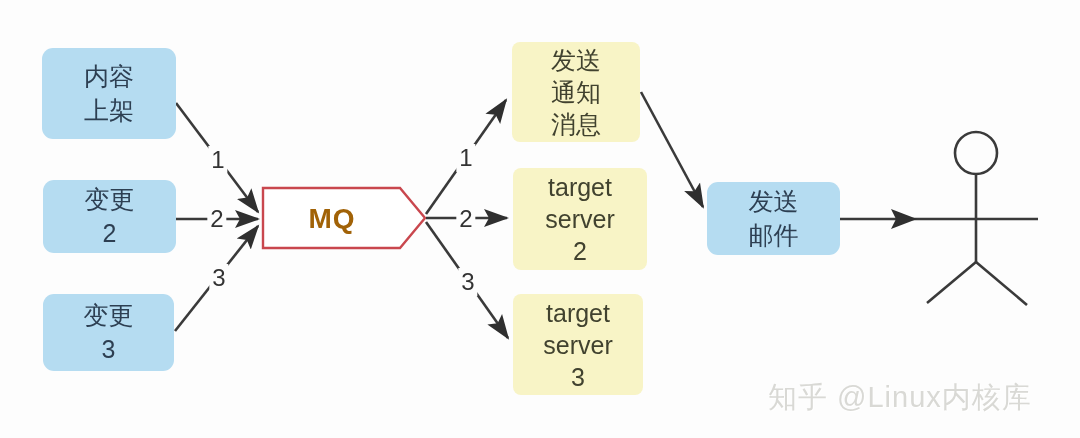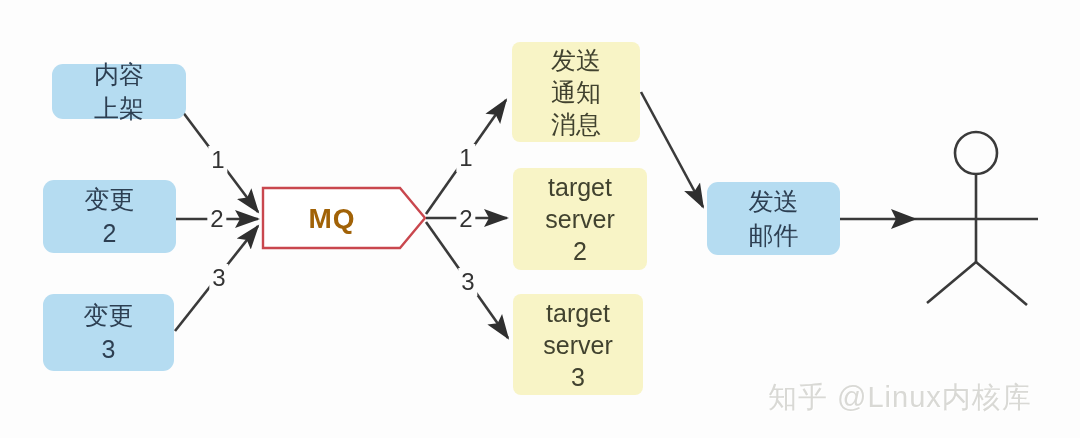--- a/index.html
+++ b/index.html
@@ -63,21 +63,21 @@
     <path d="M891,209 L917,219 L891,229 L896,219 Z" fill="#2f2f2f"></path>
 
     <g stroke="#3a3a3a" stroke-width="2.6" fill="none">
       <circle cx="976" cy="153" r="21"></circle>
       <line x1="976" y1="174" x2="976" y2="262"></line>
       <line x1="976" y1="262" x2="927" y2="303"></line>
       <line x1="976" y1="262" x2="1027" y2="305"></line>
     </g>
   </svg>
 
-  <div class="node blue" style="left:42px; top:64px; width:134px; height:55px;margin-left:10px;">
+  <div class="node blue" style="left:42px; top:48px; width:134px; height:91px;">
     <div>内容</div>
     <div>上架</div>
   </div>
   <div class="node blue" style="left:43px; top:180px; width:133px; height:73px;">
     <div>变更</div>
     <div>2</div>
   </div>
   <div class="node blue" style="left:43px; top:294px; width:131px; height:77px;">
     <div>变更</div>
     <div>3</div>

